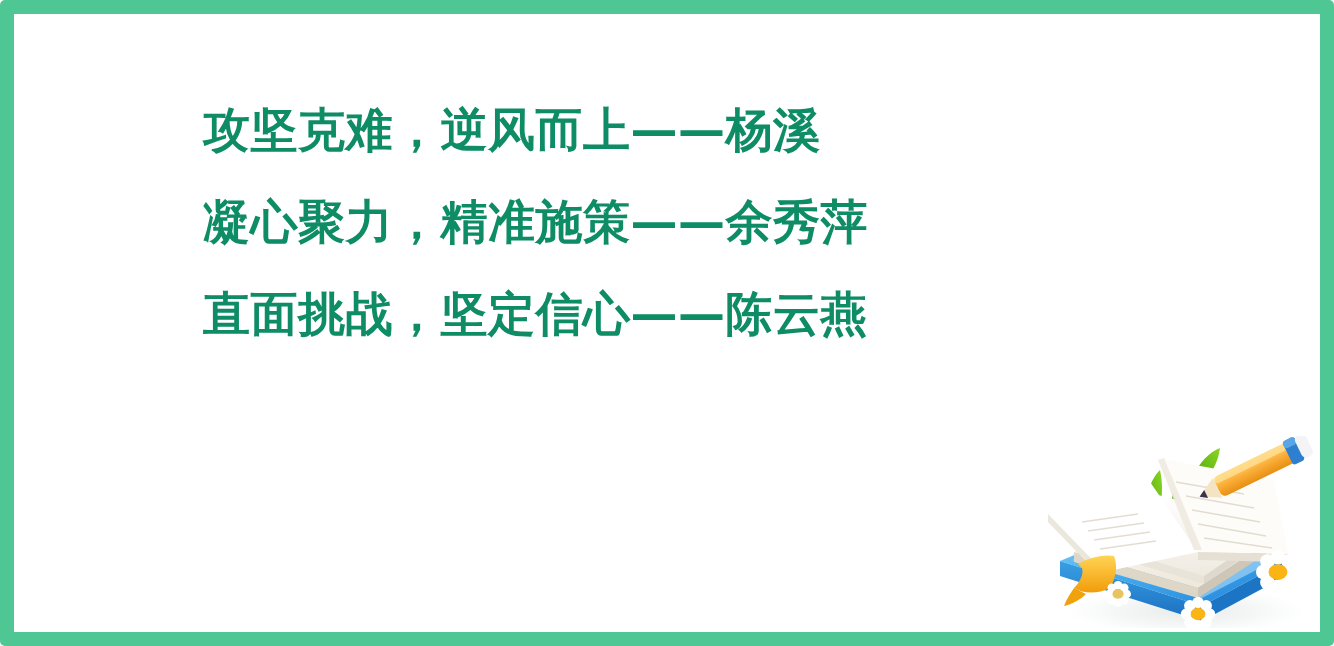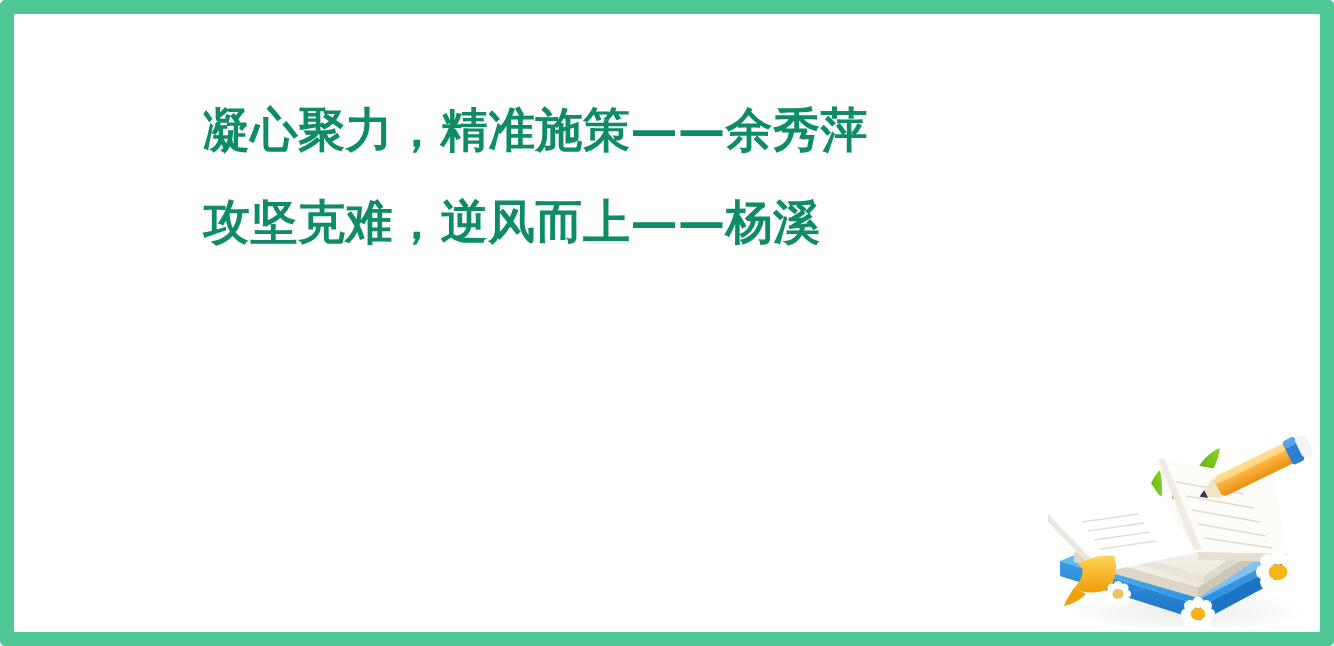--- a/index.html
+++ b/index.html
@@ -80,22 +80,23 @@
 </style>
 </head>
 <body>
 
 <div class="slide">
 
   <div class="frame-outer"></div>
   <div class="frame-inner"></div>
 
   <div class="headline-block">
+    <div class="headline-line">攻坚克难，逆风而上——杨溪</div>
     <div class="headline-line">凝心聚力，精准施策——余秀萍</div>
-    <div class="headline-line">攻坚克难，逆风而上——杨溪</div>
+    <div class="headline-line">直面挑战，坚定信心——陈云燕</div>
   </div>
 
   <div class="illustration">
     <svg viewBox="0 0 300 200" xmlns="http://www.w3.org/2000/svg">
       <defs>
         <linearGradient id="coverGrad" x1="0" y1="0" x2="1" y2="1">
           <stop offset="0%" stop-color="#7fd2f8"></stop>
           <stop offset="45%" stop-color="#43aaee"></stop>
           <stop offset="100%" stop-color="#2183d8"></stop>
         </linearGradient>

